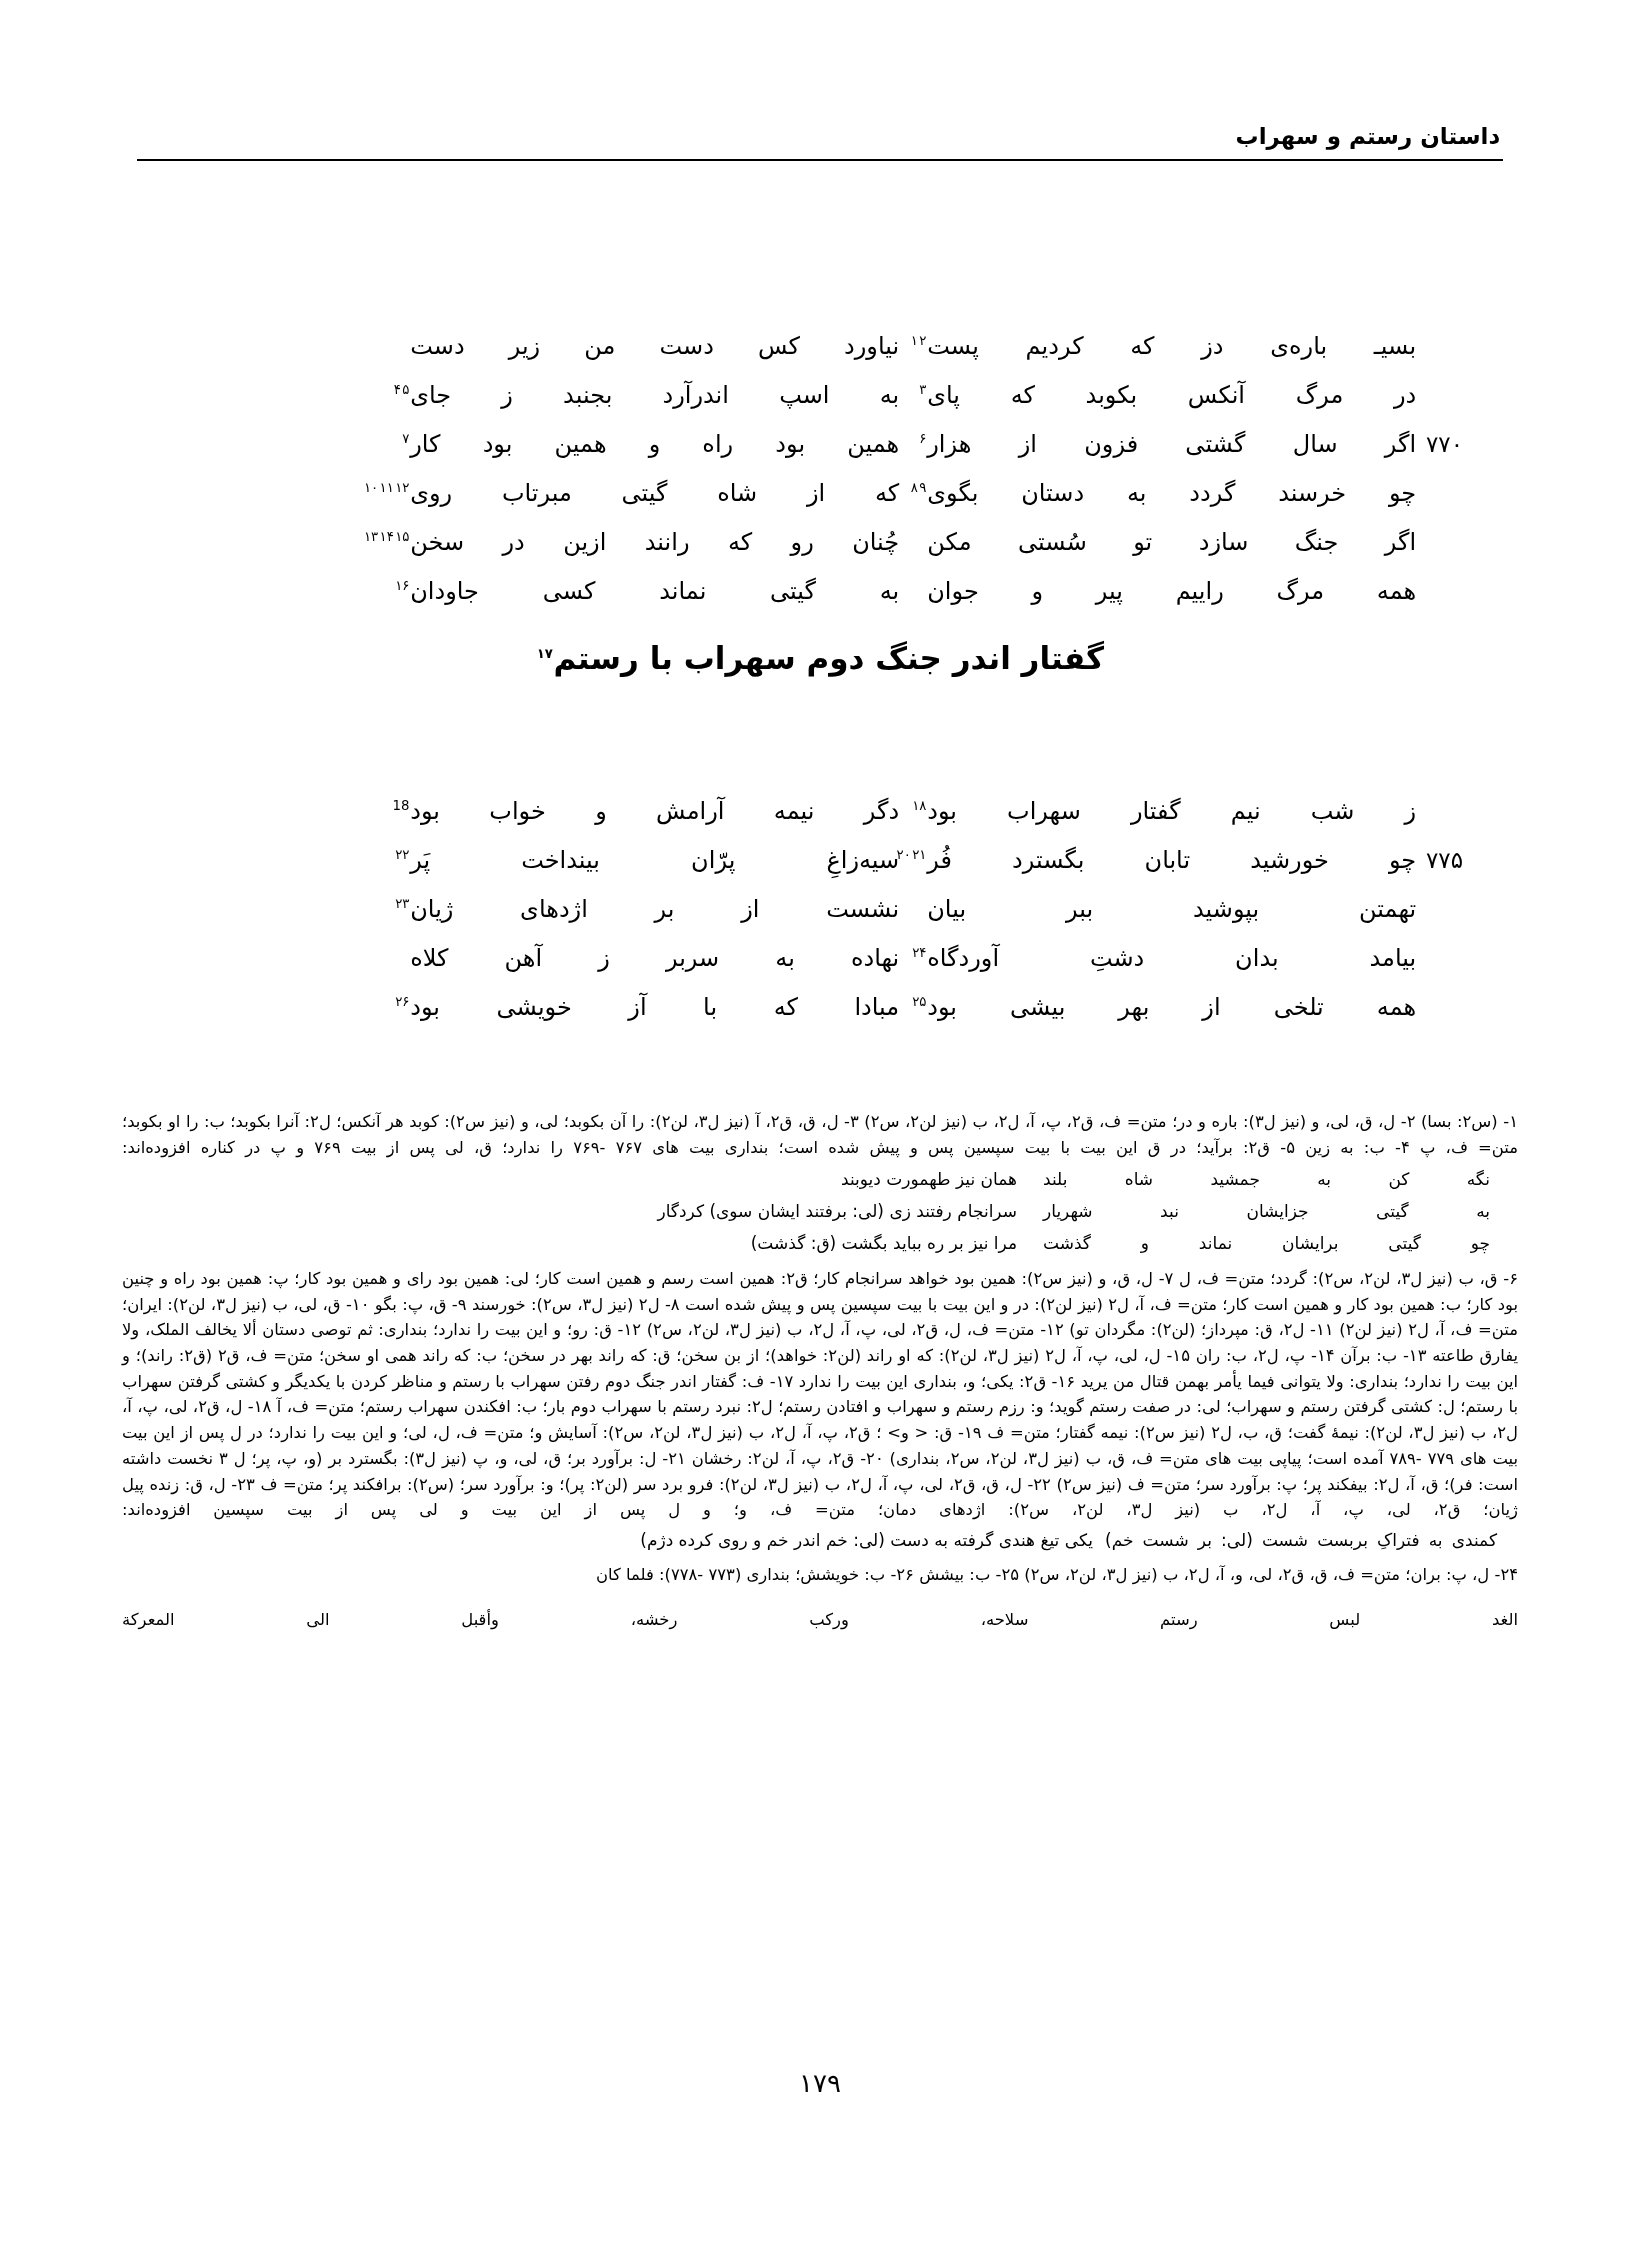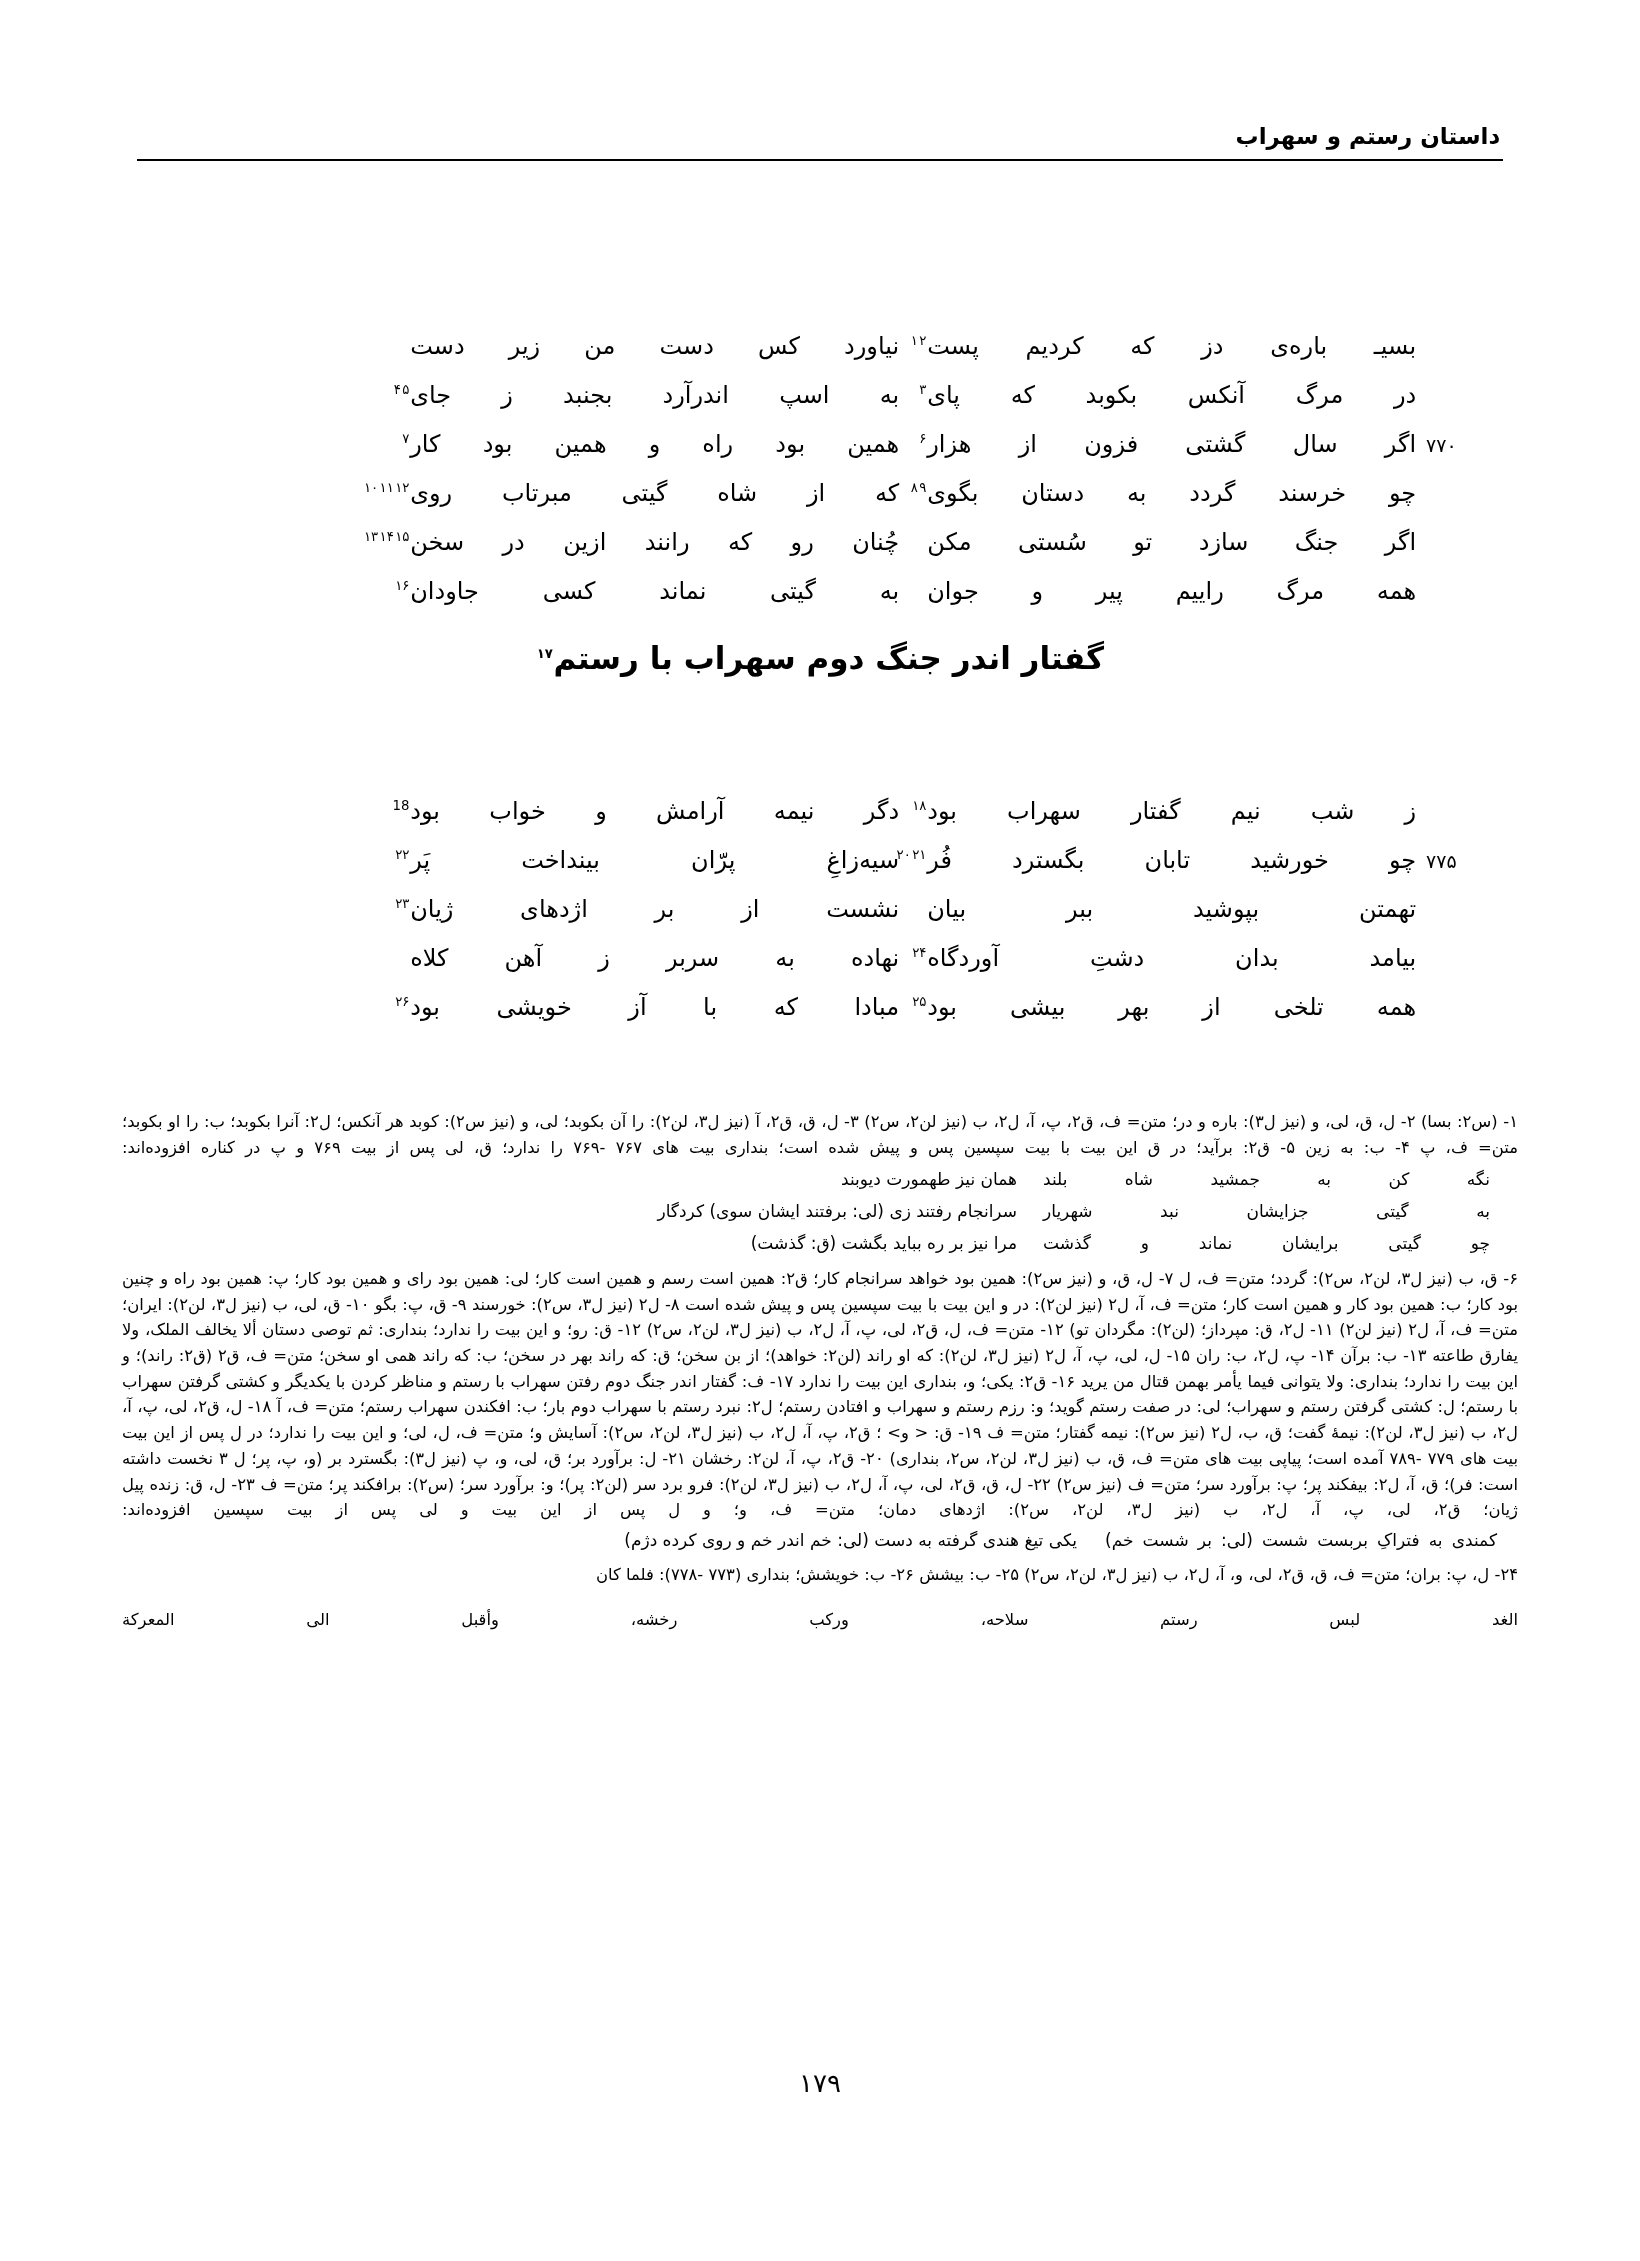--- a/index.html
+++ b/index.html
@@ -51,21 +51,21 @@
   }
   .verse-row {
     display: flex;
     flex-direction: row;
     align-items: baseline;
     height: 49px;
   }
   .bayt-num {
     width: 77px;
     flex: 0 0 77px;
-    font-size: 19px;
+    font-size: 23px;
     text-align: left;
     padding-left: 9.8px;
     letter-spacing: 0.7px;
   }
   .hemistich {
     flex: 0 0 auto;
     font-size: 24px;
     line-height: 1;
     white-space: nowrap;
     text-align: justify;
@@ -133,21 +133,21 @@
   .q-hemi.b { width: 517px; }
   .q-hemi .txt {
     display: inline-block;
     width: 100%;
     text-align: justify;
     text-align-last: justify;
   }
   .q-hemi .txt.free { text-align-last: right; }
 
   .quoted-verses.tight { padding: 0 21px; margin: 4.2px 0 2.8px 0; }
-  .quoted-verses.tight .q-hemi.a { width: 392px; margin-left: 28px; }
+  .quoted-verses.tight .q-hemi.a { width: 392px; margin-left: 12px; }
   .quoted-verses.tight .q-hemi.b { width: 489px; }
 
   .arabic-tail {
     text-align: center;
     margin-top: 19px;
     direction: rtl;
   }
 
   
   .folio {

